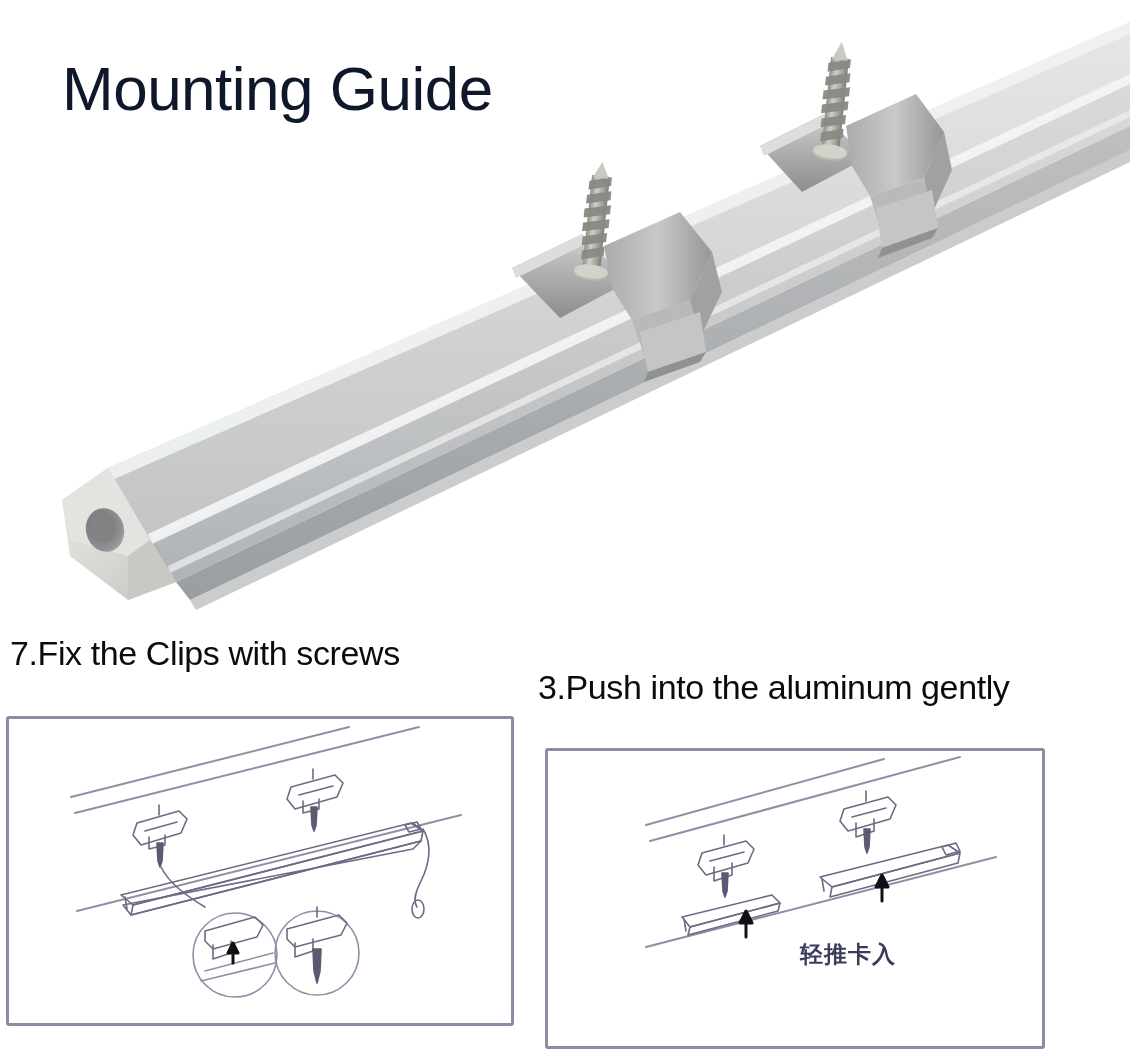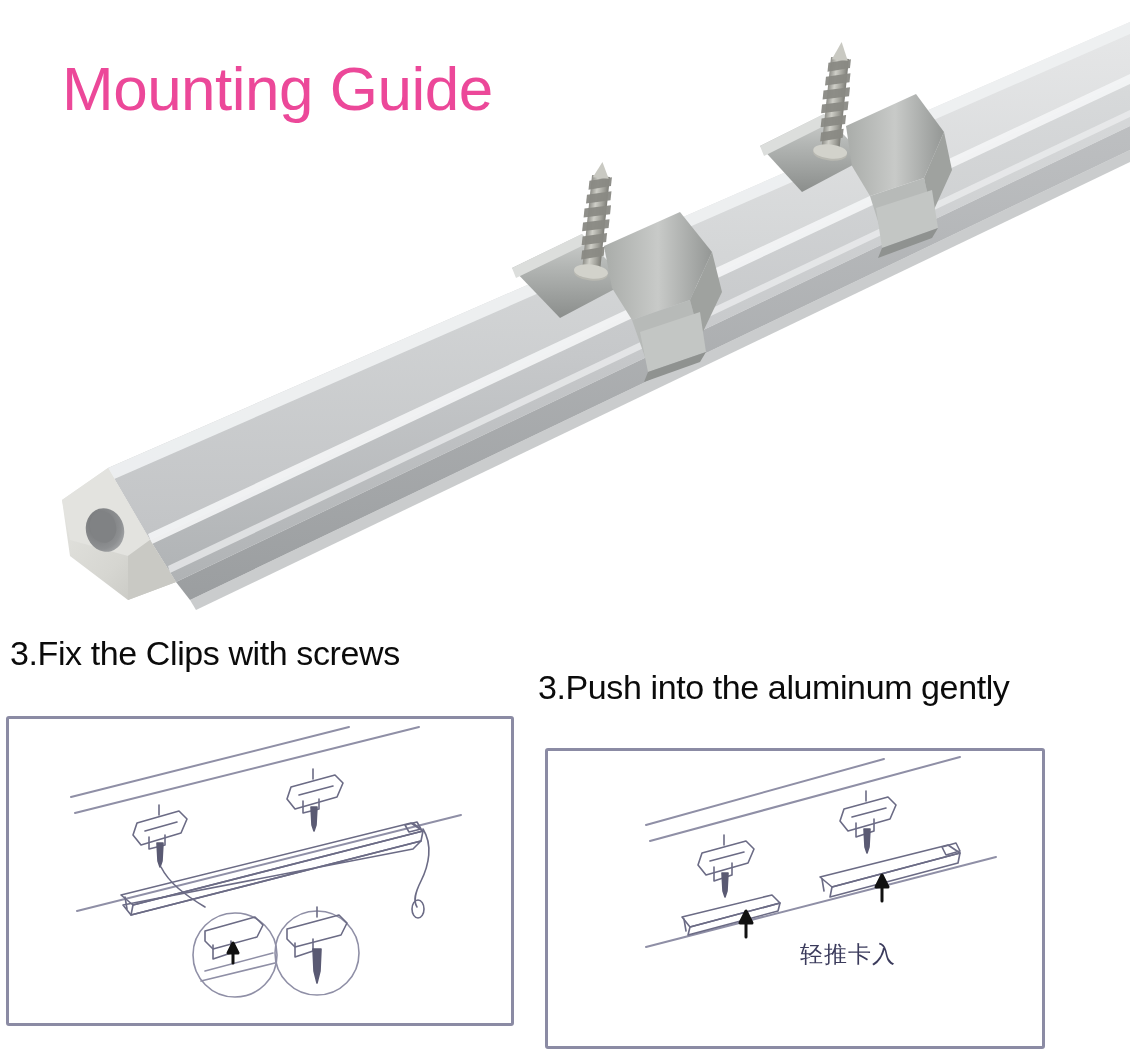--- a/index.html
+++ b/index.html
@@ -19,21 +19,21 @@
 
   
   .page-title {
     position: absolute;
     left: 62px;
     top: 58px;
     font-size: 62px;
     line-height: 1;
     font-weight: 400;
     letter-spacing: -0.5px;
-    color: #ec4899;
+    color: #0f172a;
     white-space: nowrap;
   }
 
   
   .hero {
     position: absolute;
     left: 0;
     top: 0;
     width: 1130px;
     height: 620px;
@@ -66,21 +66,21 @@
   .panel.two  { left: 545px; top: 748px; width: 500px;  height: 301px; }
   .panel svg { display: block; width: 100%; height: 100%; }
 
   .cn-note {
     position: absolute;
     left: 800px;
     top: 943px;
     font-size: 23px;
     line-height: 1;
     letter-spacing: 1px;
-    font-weight: 400;
+    font-weight: 700;
     color: #3b3b5c;
     white-space: nowrap;
   }
 </style>
 </head>
 <body>
 
 <div class="page-title">Mounting Guide</div>
 
 <div class="hero">
@@ -209,21 +209,21 @@
           </g>
           <ellipse cx="0" cy="96" rx="17" ry="7" fill="#b8b8b1"></ellipse>
           <ellipse cx="0" cy="94" rx="17" ry="7" fill="#d2d2cb"></ellipse>
           <polygon points="-8,2 0,-16 8,2" fill="#c9c9c2"></polygon>
         </g>
       </g>
     </g>
   </svg>
 </div>
 
-<div class="step-caption one">3.Fix the Clips with screws</div>
+<div class="step-caption one">7.Fix the Clips with screws</div>
 
 <div class="panel one">
   <svg viewBox="0 0 502 304" preserveAspectRatio="none">
     <g fill="none" stroke="#6b6b85" stroke-width="1.6" stroke-linecap="round" stroke-linejoin="round">
 
       <g stroke="#8f8fa6" stroke-width="2">
         <line x1="62" y1="78" x2="340" y2="8"></line>
         <line x1="66" y1="94" x2="410" y2="8"></line>
         <line x1="68" y1="192" x2="452" y2="96"></line>
       </g>

